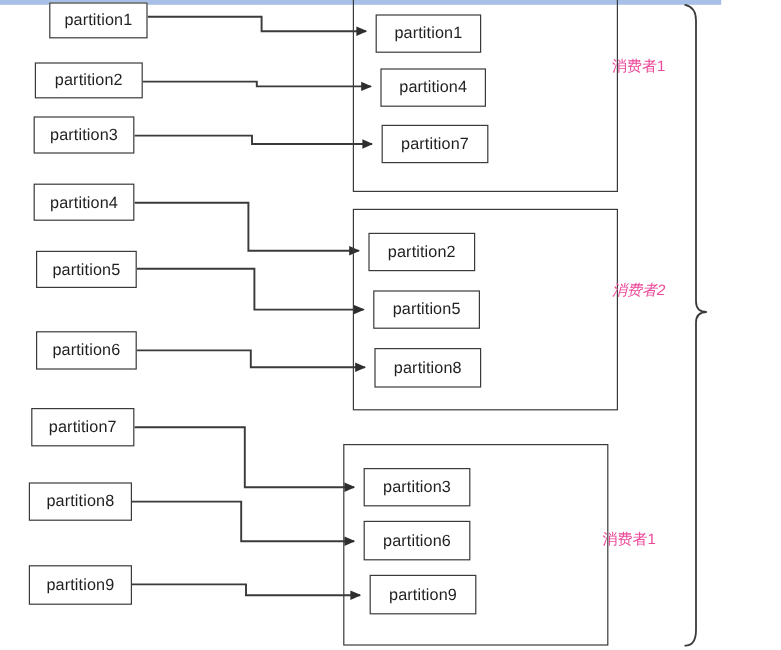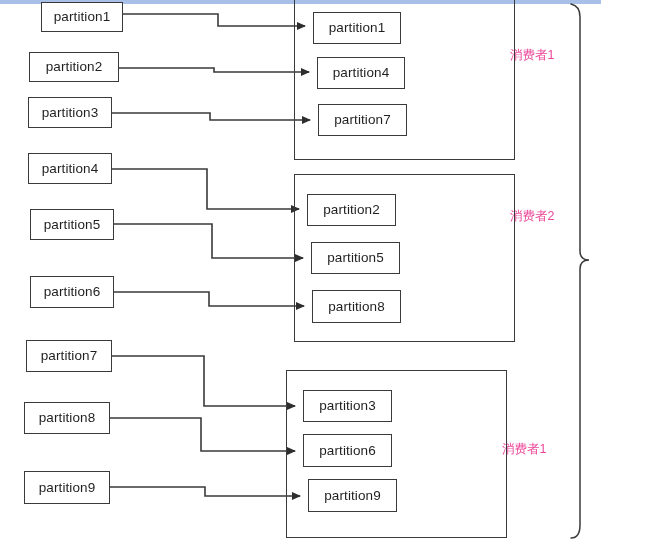--- a/index.html
+++ b/index.html
@@ -104,21 +104,21 @@
   <div id="group-layer">
       <div class="gbox" style="left: 294px; top: -6px; width: 221px; height: 166px;"></div>
       <div class="pbox" style="left: 313px; top: 12px; width: 88px; height: 32px;">partition1</div>
       <div class="pbox" style="left: 317px; top: 57px; width: 88px; height: 32px;">partition4</div>
       <div class="pbox" style="left: 318px; top: 104px; width: 89px; height: 32px;">partition7</div>
       <div class="glabel" style="left: 510px; top: 49px;">消费者1</div>
       <div class="gbox" style="left: 294px; top: 174px; width: 221px; height: 168px;"></div>
       <div class="pbox" style="left: 307px; top: 194px; width: 89px; height: 32px;">partition2</div>
       <div class="pbox" style="left: 311px; top: 242px; width: 89px; height: 32px;">partition5</div>
       <div class="pbox" style="left: 312px; top: 290px; width: 89px; height: 33px;">partition8</div>
-      <div class="glabel" style="left: 510px; top: 210px;">消费者2</div>
+      <div class="glabel" style="left: 510px; top: 236px; font-style: italic;">消费者2</div>
       <div class="gbox" style="left: 286px; top: 370px; width: 221px; height: 168px;"></div>
       <div class="pbox" style="left: 303px; top: 390px; width: 89px; height: 32px;">partition3</div>
       <div class="pbox" style="left: 303px; top: 434px; width: 89px; height: 33px;">partition6</div>
       <div class="pbox" style="left: 308px; top: 479px; width: 89px; height: 33px;">partition9</div>
       <div class="glabel" style="left: 502px; top: 443px;">消费者1</div>
     </div>
 
 </div>
 
 </body></html>

